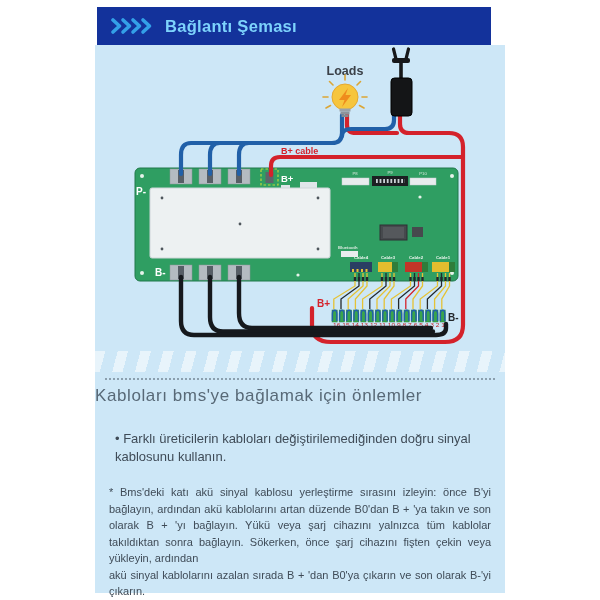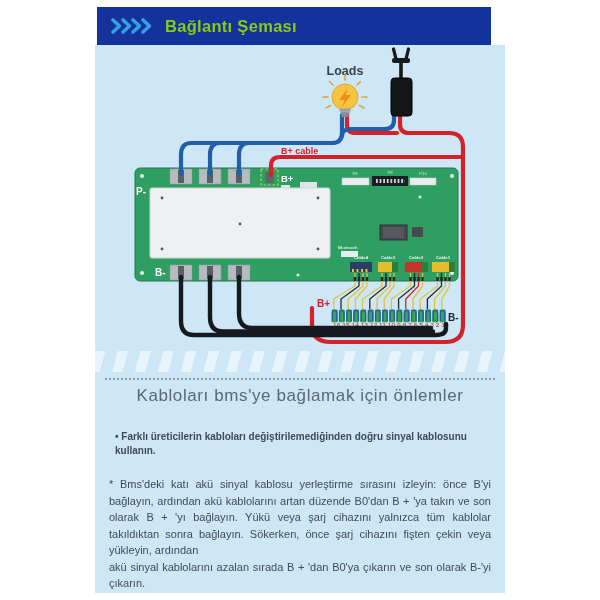--- a/index.html
+++ b/index.html
@@ -5,42 +5,42 @@
   html,body{margin:0;padding:0;}
   body{
     width:600px;height:600px;position:relative;background:#ffffff;
     font-family:"Liberation Sans", sans-serif;overflow:hidden;
   }
   .header-bar{
     position:absolute;left:97px;top:7px;width:394px;height:38px;
     background:#13329b;display:flex;align-items:center;gap:10px;padding-left:14px;box-sizing:border-box;
   }
   .header-title{
-    color:#84cc16;font-size:16.5px;font-weight:bold;letter-spacing:.3px;
+    color:#7dd3fc;font-size:16.5px;font-weight:bold;letter-spacing:.3px;
   }
   .panel{
     position:absolute;left:95px;top:45px;width:410px;height:548px;
     background:#cde7f7;
   }
   .diagram{position:absolute;left:0;top:0;}
   .diagram text{font-family:"Liberation Sans", sans-serif;}
   .stripes{
     position:absolute;left:0;right:0;top:306px;height:21px;
     background:repeating-linear-gradient(105deg, rgba(255,255,255,.55) 0 10px, rgba(255,255,255,0) 10px 22px);
   }
   .dotted{
     position:absolute;left:10px;right:10px;top:333px;height:0;
     border-top:2px dotted rgba(85,100,115,.55);
   }
   .text-block{position:absolute;left:0;right:0;top:341px;}
   .sec-title{
-    text-align:center;color:#586977;font-size:17px;letter-spacing:.6px;margin:0 0 24px 0;
+    text-align:left;color:#586977;font-size:17px;letter-spacing:.6px;margin:0 0 24px 0;
   }
   .bullet{
-    color:#3f4b57;font-size:10px;line-height:1.35;margin:0 20px 19px 20px;font-weight:bold;
+    color:#3f4b57;font-size:13px;line-height:1.35;margin:0 20px 19px 20px;
   }
   .note{
     color:#3f4b57;font-size:11px;line-height:1.5;margin:0 14px;text-align:justify;white-space:pre-line;
   }
 </style>
 </head>
 <body>
 
 <div class="header-bar">
   <svg width="44" height="18" viewBox="0 0 44 18">

